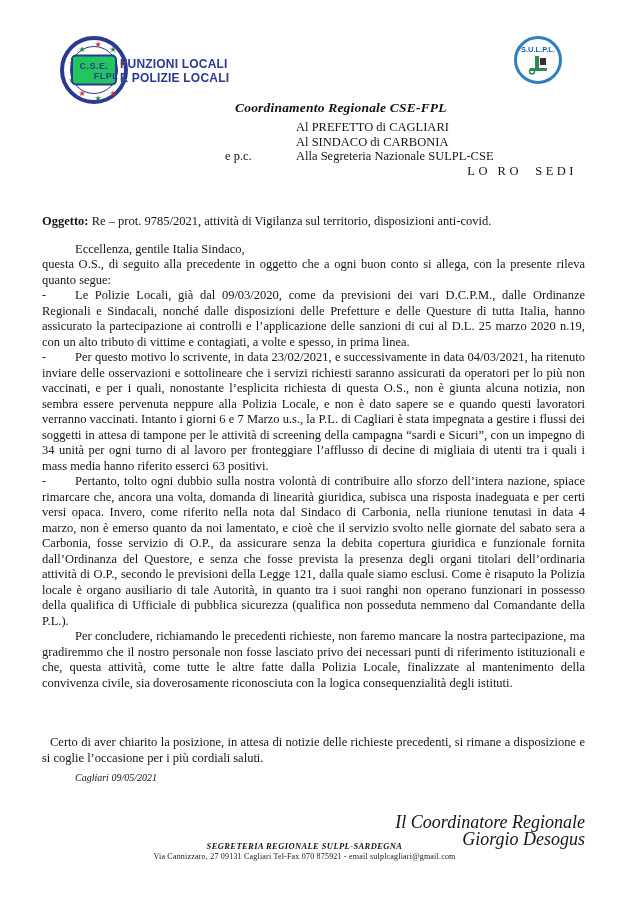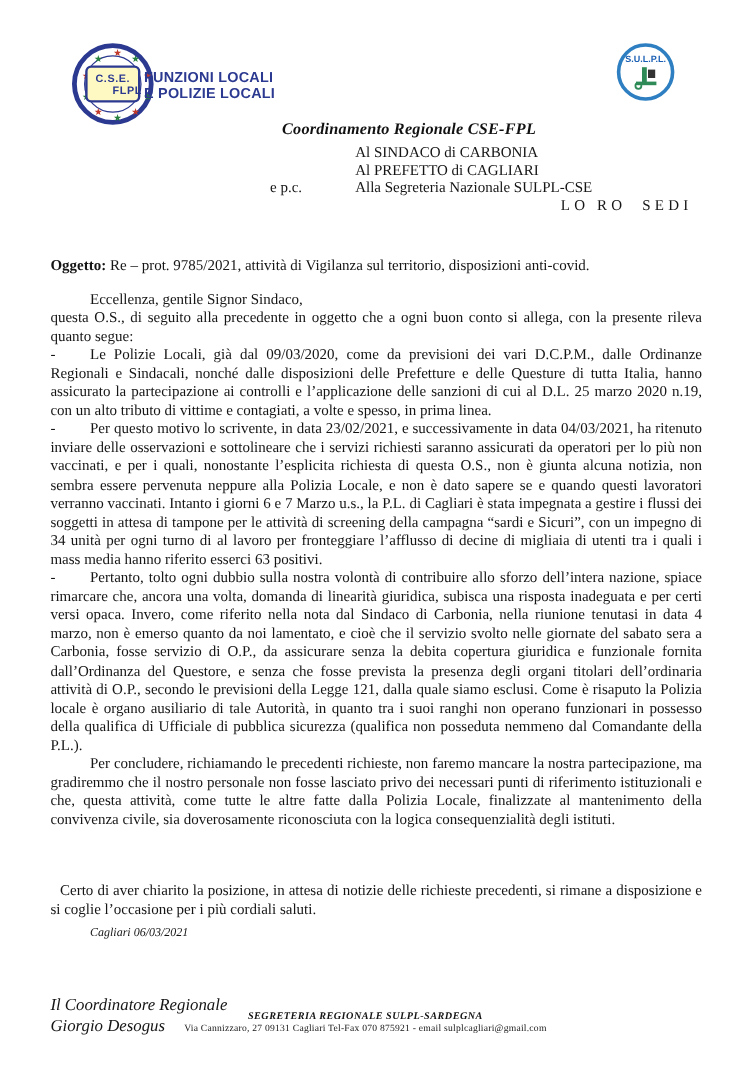--- a/index.html
+++ b/index.html
@@ -9,21 +9,21 @@
   
   .logo-left{position:absolute;left:60px;top:36px;width:68px;height:68px;border-radius:50%;
              border:4px solid #2b3990;box-sizing:border-box;background:#fff;}
   .logo-left::before{content:"";position:absolute;left:6px;top:6px;right:6px;bottom:6px;
              border:1px solid #2b3990;border-radius:50%;}
   .star{position:absolute;font-size:8px;line-height:8px;width:8px;height:8px;text-align:center;}
   .star::before{content:"\2605";}
   .star.red{color:#c0392b;}
   .star.green{color:#27813f;}
   .cse-badge{position:absolute;left:50%;top:50%;transform:translate(-50%,-50%);
-             width:42px;height:27px;background:#fef9c3;border:2px solid #2b3990;border-radius:5px;
+             width:42px;height:27px;background:#22c55e;border:2px solid #2b3990;border-radius:5px;
              display:flex;flex-direction:column;align-items:center;justify-content:center;}
   .cse-badge .l1{font-family:"Liberation Sans",sans-serif;font-weight:bold;font-size:9px;
              line-height:10px;color:#2b3990;letter-spacing:.5px;}
   .cse-badge .l2{font-family:"Liberation Sans",sans-serif;font-weight:bold;font-size:9px;
              line-height:10px;color:#2b3990;letter-spacing:.5px;padding-left:24px;}
   .logo-caption{position:absolute;left:120px;top:57px;font-family:"Liberation Sans",sans-serif;
              font-weight:bold;font-size:12px;line-height:14px;color:#2b3990;letter-spacing:.2px;}
   .org-title{position:absolute;left:235px;top:76px;font-size:13.5px;font-weight:bold;
              font-style:italic;letter-spacing:.2px;color:#111;margin-top:24px;}
   .logo-right{position:absolute;left:512px;top:35px;width:52px;height:50px;}
@@ -41,21 +41,21 @@
   .salutation{margin-top:12px;text-indent:33px;}
   .intro{text-align:justify;}
 
   .paras{margin-top:0;}
   .para{margin:0;text-align:justify;text-indent:33px;position:relative;}
   .para .marker{position:absolute;left:0;top:0;text-indent:0;}
   .para.small-indent{text-indent:8px;margin-top:44px;}
 
   .place-date{margin-top:4px;font-style:italic;font-size:10px;text-indent:33px;}
 
-  .signature{margin-top:44px;text-align:left;font-style:italic;font-size:14px;line-height:17px;}
+  .signature{margin-top:28px;text-align:right;font-style:italic;font-size:18px;line-height:17px;}
 
   
   .footer{position:absolute;left:0;right:16px;top:841px;text-align:center;}
   .footer .f1{font-weight:bold;font-style:italic;font-size:8.5px;letter-spacing:.4px;line-height:11px;}
   .footer .f2{font-size:8px;letter-spacing:.2px;line-height:10px;}
 </style>
 </head>
 <body>
 
 <div class="page">
@@ -94,47 +94,47 @@
         <circle cx="20" cy="36.5" r="2.5" fill="none" stroke="#2e8b57" stroke-width="1.5"></circle>
         <rect x="28" y="23" width="6" height="7" fill="#333333"></rect>
       </g>
     </svg>
   </div>
 
   <div class="content">
 
     <div class="recipients">
       <div class="row">
-        <span class="pc"></span><span>Al SINDACO di CARBONIA</span>
+        <span class="pc"></span><span>Al PREFETTO di CAGLIARI</span>
       </div>
       <div class="row">
-        <span class="pc"></span><span>Al PREFETTO di CAGLIARI</span>
+        <span class="pc"></span><span>Al SINDACO di CARBONIA</span>
       </div>
       <div class="row">
         <span class="pc">e p.c.</span><span>Alla Segreteria Nazionale SULPL-CSE</span>
       </div>
     </div>
     <div class="loro">LO RO  SEDI</div>
 
     <div class="subject">
       <span class="lbl">Oggetto:</span><span> Re – prot. 9785/2021, attività di Vigilanza sul territorio, disposizioni anti-covid.</span>
     </div>
 
-    <div class="salutation">Eccellenza, gentile Signor Sindaco,</div>
+    <div class="salutation">Eccellenza, gentile Italia Sindaco,</div>
     <div class="intro">questa O.S., di seguito alla precedente in oggetto che a ogni buon conto si allega, con la presente rileva quanto segue:</div>
 
     <div class="paras">
         <p class="para"><span class="marker">-</span>Le Polizie Locali, già dal 09/03/2020, come da previsioni dei vari D.C.P.M., dalle Ordinanze Regionali e Sindacali, nonché dalle disposizioni delle Prefetture e delle Questure di tutta Italia, hanno assicurato la partecipazione ai controlli e l’applicazione delle sanzioni di cui al D.L. 25 marzo 2020 n.19, con un alto tributo di vittime e contagiati, a volte e spesso, in prima linea.</p>
         <p class="para"><span class="marker">-</span>Per questo motivo lo scrivente, in data 23/02/2021, e successivamente in data 04/03/2021, ha ritenuto inviare delle osservazioni e sottolineare che i servizi richiesti saranno assicurati da operatori per lo più non vaccinati, e per i quali, nonostante l’esplicita richiesta di questa O.S.,  non è giunta alcuna notizia, non sembra essere pervenuta neppure alla Polizia Locale, e non è dato sapere se e quando questi lavoratori verranno vaccinati. Intanto i giorni 6 e 7 Marzo u.s., la P.L. di Cagliari è stata impegnata a gestire i flussi dei soggetti in attesa di tampone per le attività di screening della campagna “sardi e Sicuri”, con un impegno di 34 unità per ogni turno di al lavoro per fronteggiare l’afflusso di decine di migliaia di utenti tra i quali i mass media hanno riferito esserci 63 positivi.</p>
         <p class="para"><span class="marker">-</span>Pertanto, tolto ogni dubbio sulla nostra volontà di contribuire allo sforzo dell’intera nazione, spiace rimarcare che, ancora una volta, domanda di linearità giuridica, subisca una risposta inadeguata e per certi versi opaca. Invero, come riferito nella nota dal Sindaco di Carbonia, nella riunione tenutasi in data 4 marzo, non è emerso quanto da noi lamentato, e cioè che il servizio svolto nelle giornate del sabato sera a Carbonia, fosse servizio di O.P., da assicurare senza la debita copertura giuridica e funzionale fornita dall’Ordinanza del Questore, e senza che fosse prevista la presenza degli organi titolari dell’ordinaria attività di O.P., secondo le previsioni della Legge 121, dalla quale siamo esclusi. Come è risaputo la Polizia locale è organo ausiliario di tale Autorità, in quanto tra i suoi ranghi non operano funzionari in possesso della qualifica di Ufficiale di pubblica sicurezza (qualifica non posseduta nemmeno dal Comandante della P.L.).</p>
         <p class="para">Per concludere, richiamando le precedenti richieste, non faremo mancare la nostra partecipazione, ma gradiremmo che il nostro personale non fosse lasciato privo dei necessari punti di riferimento istituzionali e che, questa attività, come tutte le altre fatte dalla Polizia Locale, finalizzate al mantenimento della convivenza civile, sia doverosamente riconosciuta con la logica consequenzialità degli istituti.</p>
         <p class="para small-indent">Certo di aver chiarito la posizione, in attesa di notizie delle richieste precedenti, si rimane a disposizione e si coglie l’occasione per i più cordiali saluti.</p>
       </div>
 
-    <div class="place-date">Cagliari 06/03/2021</div>
+    <div class="place-date">Cagliari 09/05/2021</div>
 
     <div class="signature">
       <div>Il Coordinatore Regionale</div>
       <div>Giorgio Desogus</div>
     </div>
   </div>
 
   <div class="footer">
     <div class="f1">SEGRETERIA REGIONALE SULPL-SARDEGNA</div>
     <div class="f2">Via Cannizzaro, 27  09131 Cagliari Tel-Fax 070 875921 - email sulplcagliari@gmail.com</div>

